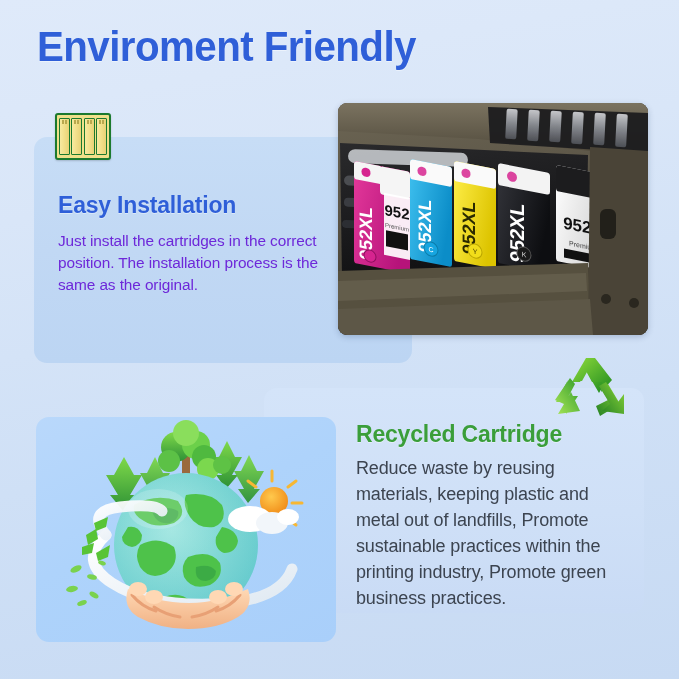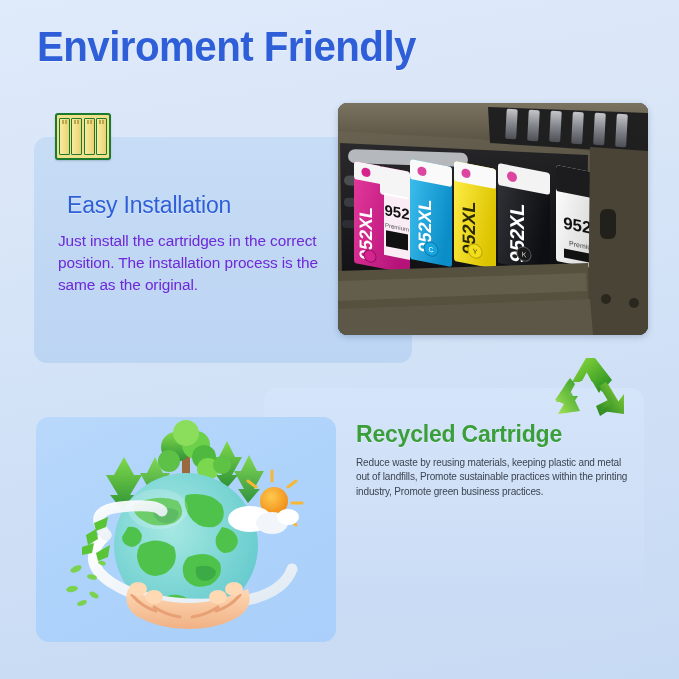--- a/index.html
+++ b/index.html
@@ -54,22 +54,22 @@
   #cartridge-icon .bar:before{
     content:""; position:absolute; left:2px; top:1px; width:2px; height:4px;
     background:#b9a84e;
   }
   #cartridge-icon .bar:after{
     content:""; position:absolute; right:2px; top:1px; width:2px; height:4px;
     background:#b9a84e;
   }
 
   #install-heading{
-    position:absolute; left:67px; top:192px;
-    font-size:23px; font-weight:normal; color:#2f5fd8;
+    position:absolute; left:58px; top:192px;
+    font-size:23px; font-weight:bold; color:#2f5fd8;
     text-shadow:0 1px 0 rgba(255,255,255,.4);
     letter-spacing:-0.2px;
   }
   #install-body{
     position:absolute; left:58px; top:230px; width:270px;
     font-size:15.4px; line-height:1.43; color:#6d28d9;
     letter-spacing:-0.1px;
   }
 
   
@@ -87,21 +87,21 @@
     background:linear-gradient(180deg,#d4e4f9 0%,#cfe0f7 55%,#c9dbf5 100%);
   }
   #recycle-heading{
     position:absolute; left:356px; top:421px;
     font-size:23px; font-weight:bold; color:#3a9e3a;
     text-shadow:0 1px 0 rgba(255,255,255,.4);
     letter-spacing:-0.2px;
   }
   #recycle-body{
     position:absolute; left:356px; top:456px; width:280px;
-    font-size:10px; line-height:1.44; color:#3c4450;
+    font-size:18px; line-height:1.44; color:#3c4450;
     letter-spacing:-0.15px;
   }
   #recycle-icon{
     position:absolute; left:546px; top:356px; width:82px; height:64px;
     z-index:6;
   }
 
   
   #earth-panel{
     position:absolute; left:36px; top:417px; width:300px; height:225px;

